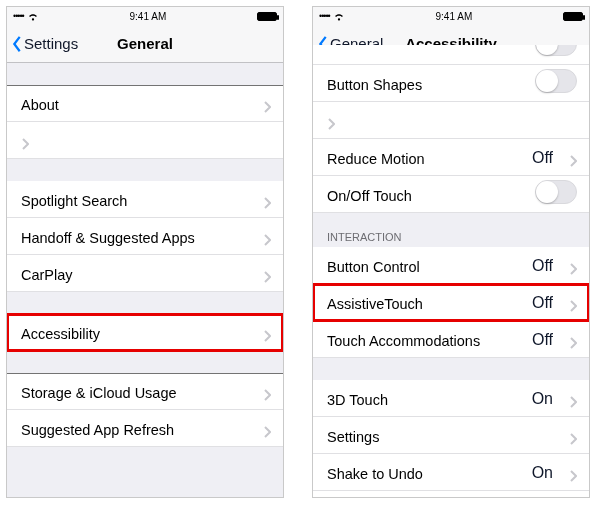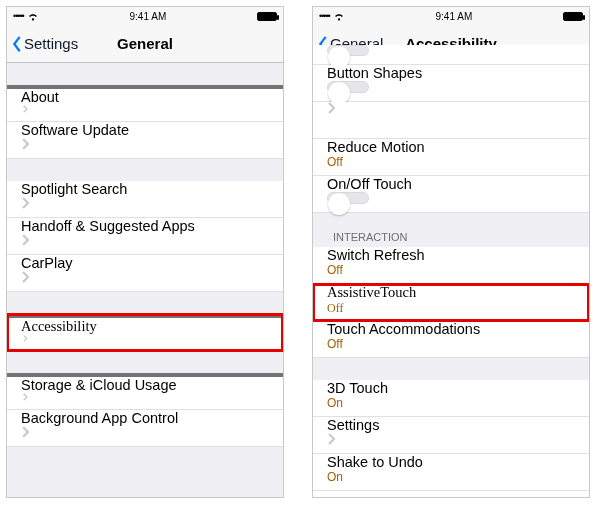--- a/index.html
+++ b/index.html
@@ -65,55 +65,53 @@
   }
   .content {
     flex:1;
     overflow:hidden;
   }
   .group-gap { height: 22px; }
   .group-gap.small { height: 14px; }
   .group-header {
     font-size:11px;
     color:#6d6d72;
-    padding: 4px 20px 4px;
+    padding: 4px 14px 4px;
     text-transform: uppercase;
   }
   .cell {
     background:#fff;
     height:37px;
     border-bottom:1px solid #e0e0e3;
     display:flex;
-    align-items:flex-start;
+    align-items:flex-end;
     padding:0 12px 8px 14px;
     font-size:14.5px;
     color:#000;
     position:relative;
-    flex-direction:column;
-  }
-  .cell.first { border-top:4px solid #737373; }
+  }
+  .cell.first { border-top:1px solid #737373; }
   .cell .label { flex:1; }
-  .cell .value { color:#a16207; font-size:12px; margin-right:4px;}
+  .cell .value { color:#0f172a; font-size:16px; margin-right:16px;}
   .chevron {
     width:8px;height:12px;
   }
   .chevron polyline{stroke:#c7c7cc;stroke-width:2;fill:none;}
   .toggle {
     width:42px;height:24px;border-radius:12px;background:#e5e5ea;position:relative;
     border:1px solid #d9d9dd;
   }
   .toggle .knob{
     width:22px;height:22px;border-radius:11px;background:#fff;position:absolute;top:0;left:0;
     box-shadow:0 1px 2px rgba(0,0,0,.25);
   }
   .highlight {
     outline:3px solid #e60000;
     outline-offset:-2px;
     z-index:2;
-    font-family:Liberation Serif, serif;
   }
   .cut-top .cell.first{border-top:none;}
   .cut-top { margin-top:-18px;}
 </style>
 </head>
 <body>
 
 <div class="phone">
   <div class="status-bar">
     <div class="status-left">
@@ -140,21 +138,20 @@
   </div>
   <div class="content">
     <div class="group-gap"></div>
     <div class="cell first">
       <span class="label">About</span>
       <svg class="chevron" viewBox="0 0 8 12">
           <polyline points="2,1 7,6 2,11"></polyline>
         </svg>
     </div>
     <div class="cell">
-      <span class="label">Software Update</span>
       <svg class="chevron" viewBox="0 0 8 12">
           <polyline points="2,1 7,6 2,11"></polyline>
         </svg>
     </div>
     <div class="group-gap"></div>
     <div class="cell">
       <span class="label">Spotlight Search</span>
       <svg class="chevron" viewBox="0 0 8 12">
           <polyline points="2,1 7,6 2,11"></polyline>
         </svg>
@@ -179,21 +176,21 @@
         </svg>
     </div>
     <div class="group-gap"></div>
     <div class="cell first">
       <span class="label">Storage &amp; iCloud Usage</span>
       <svg class="chevron" viewBox="0 0 8 12">
           <polyline points="2,1 7,6 2,11"></polyline>
         </svg>
     </div>
     <div class="cell">
-      <span class="label">Background App Control</span>
+      <span class="label">Suggested App Refresh</span>
       <svg class="chevron" viewBox="0 0 8 12">
           <polyline points="2,1 7,6 2,11"></polyline>
         </svg>
     </div>
     <div class="group-gap"></div>
 
   </div>
 </div>
 
 <div class="phone">
@@ -247,21 +244,21 @@
     </div>
     <div class="cell">
       <span class="label">On/Off Touch</span>
       <div class="toggle">
           <div class="knob"></div>
         </div>
     </div>
     <div class="group-gap small"></div>
     <div class="group-header">INTERACTION</div>
     <div class="cell first">
-      <span class="label">Switch Refresh</span>
+      <span class="label">Button Control</span>
       <span class="value">Off</span>
       <svg class="chevron" viewBox="0 0 8 12">
           <polyline points="2,1 7,6 2,11"></polyline>
         </svg>
     </div>
     <div class="cell highlight">
       <span class="label">AssistiveTouch</span>
       <span class="value">Off</span>
       <svg class="chevron" viewBox="0 0 8 12">
           <polyline points="2,1 7,6 2,11"></polyline>

